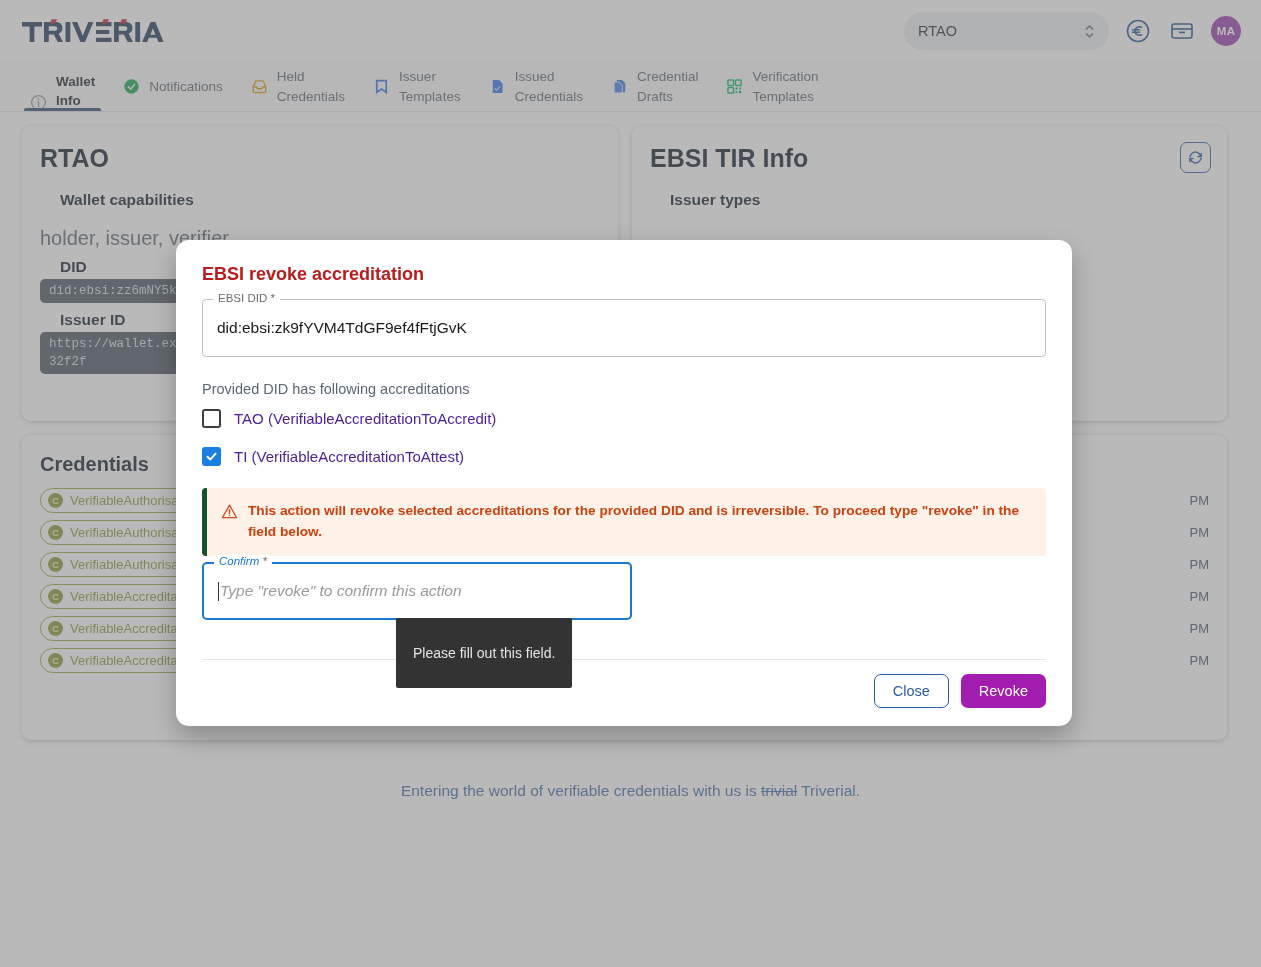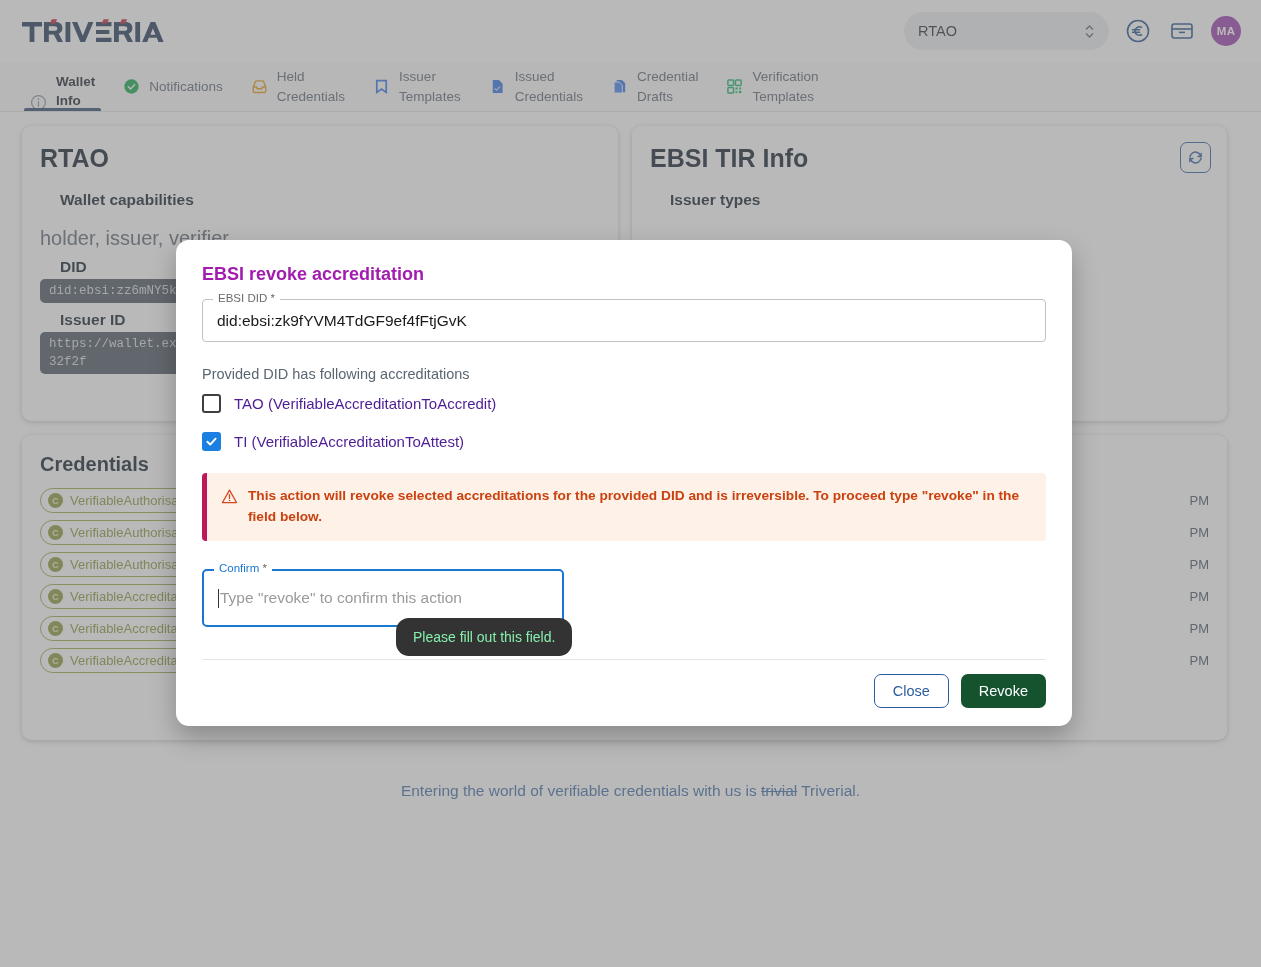--- a/index.html
+++ b/index.html
@@ -150,28 +150,28 @@
   #modal {
     position: absolute;
     left: 176px; top: 240px; width: 896px; height: 486px;
     background: #ffffff;
     border-radius: 13px;
     box-shadow: 0 11px 26px rgba(0,0,0,.26);
     padding: 24px 26px 0 26px;
     display: flex; flex-direction: column;
   }
   .modal-title {
-    font-size: 18px; font-weight: bold; color: #a21caf;
+    font-size: 18px; font-weight: bold; color: #b91c1c;
     margin-bottom: 14px;
   }
   .field {
     position: relative;
     border: 1px solid #c2c2c2;
     border-radius: 4px;
-    height: 43px;
+    height: 58px;
     display: flex; align-items: center;
     padding: 0 14px;
   }
   .field .legend {
     position: absolute; top: -8px; left: 10px;
     background: #fff; padding: 0 5px;
     font-size: 11.5px; color: #6b6b6b;
   }
   .field .legend .req { color: #6b6b6b; }
   .field .value { font-size: 15.5px; color: #1a1a1a; }
@@ -198,55 +198,55 @@
   }
   .cbox.checked {
     background: #1a7fe0; border-color: #1a7fe0;
     display: flex; align-items: center; justify-content: center;
   }
   .check-label { font-size: 15px; color: #4c1d95; }
 
   .warn {
     margin-top: 22px;
     background: #fdf1e8;
-    border-left: 5px solid #be185d;
+    border-left: 5px solid #14532d;
     border-radius: 4px;
     padding: 13px 16px 14px 14px;
     display: flex; gap: 10px; align-items: flex-start;
   }
   .warn .wicon { flex: 0 0 17px; margin-top: 2px; color: #d4471e; }
   .warn .wtext {
     font-size: 13.7px; line-height: 1.5;
     color: #c9420f; font-weight: bold;
   }
 
-  .confirm-wrap { margin-top: 28px; width: 362px; position: relative; }
+  .confirm-wrap { margin-top: 6px; width: 430px; position: relative; font-style: italic; }
 
   .modal-footer {
     margin-top: auto;
     border-top: 1px solid #e6e6e6;
     padding: 14px 0 18px 0;
     display: flex; justify-content: flex-end; gap: 12px;
   }
   .btn {
     height: 34px; border-radius: 7px;
     font-size: 14.5px; padding: 0 18px;
     display: flex; align-items: center; justify-content: center;
   }
   .btn-outline { border: 1px solid #2a5b9e; color: #2a5b9e; background: #fff; margin-left: 28px; }
-  .btn-danger-disabled { background: #14532d; color: #ffffff; border: none; }
+  .btn-danger-disabled { background: #a21caf; color: #ffffff; border: none; }
 
   
   #tooltip {
     position: absolute;
     left: 396px; top: 618px;
-    background: #333333; color: #86efac;
+    background: #333333; color: #e5e5e5;
     font-size: 14px;
-    padding: 11px 17px;
-    border-radius: 13px;
+    padding: 27px 17px;
+    border-radius: 2px;
     white-space: nowrap;
   }
 </style>
 </head>
 <body>
 
 <div id="page">
 
   <div class="topbar">
     <div class="logo">

